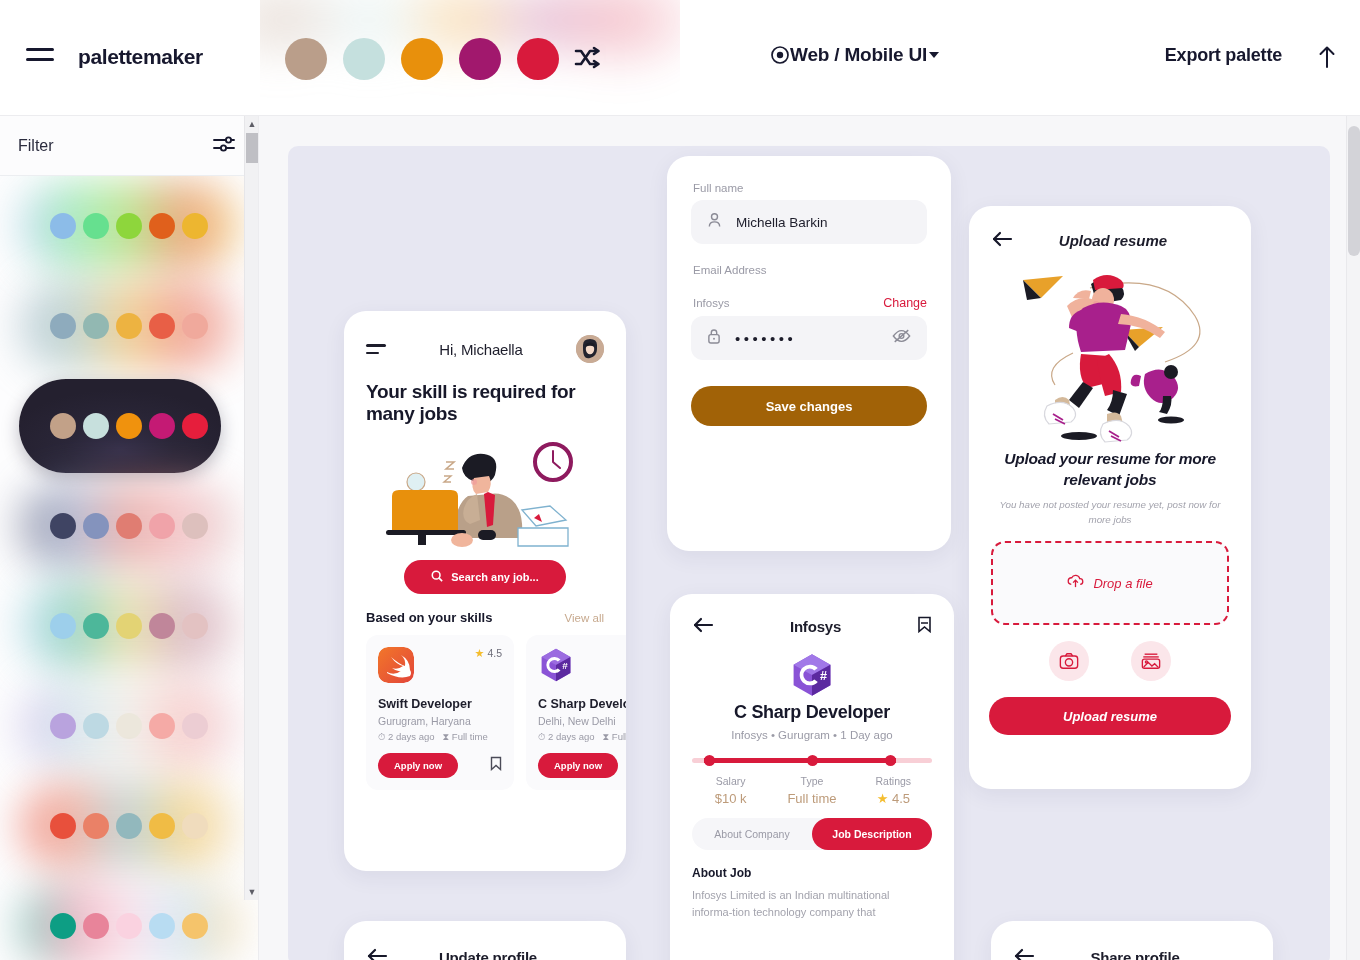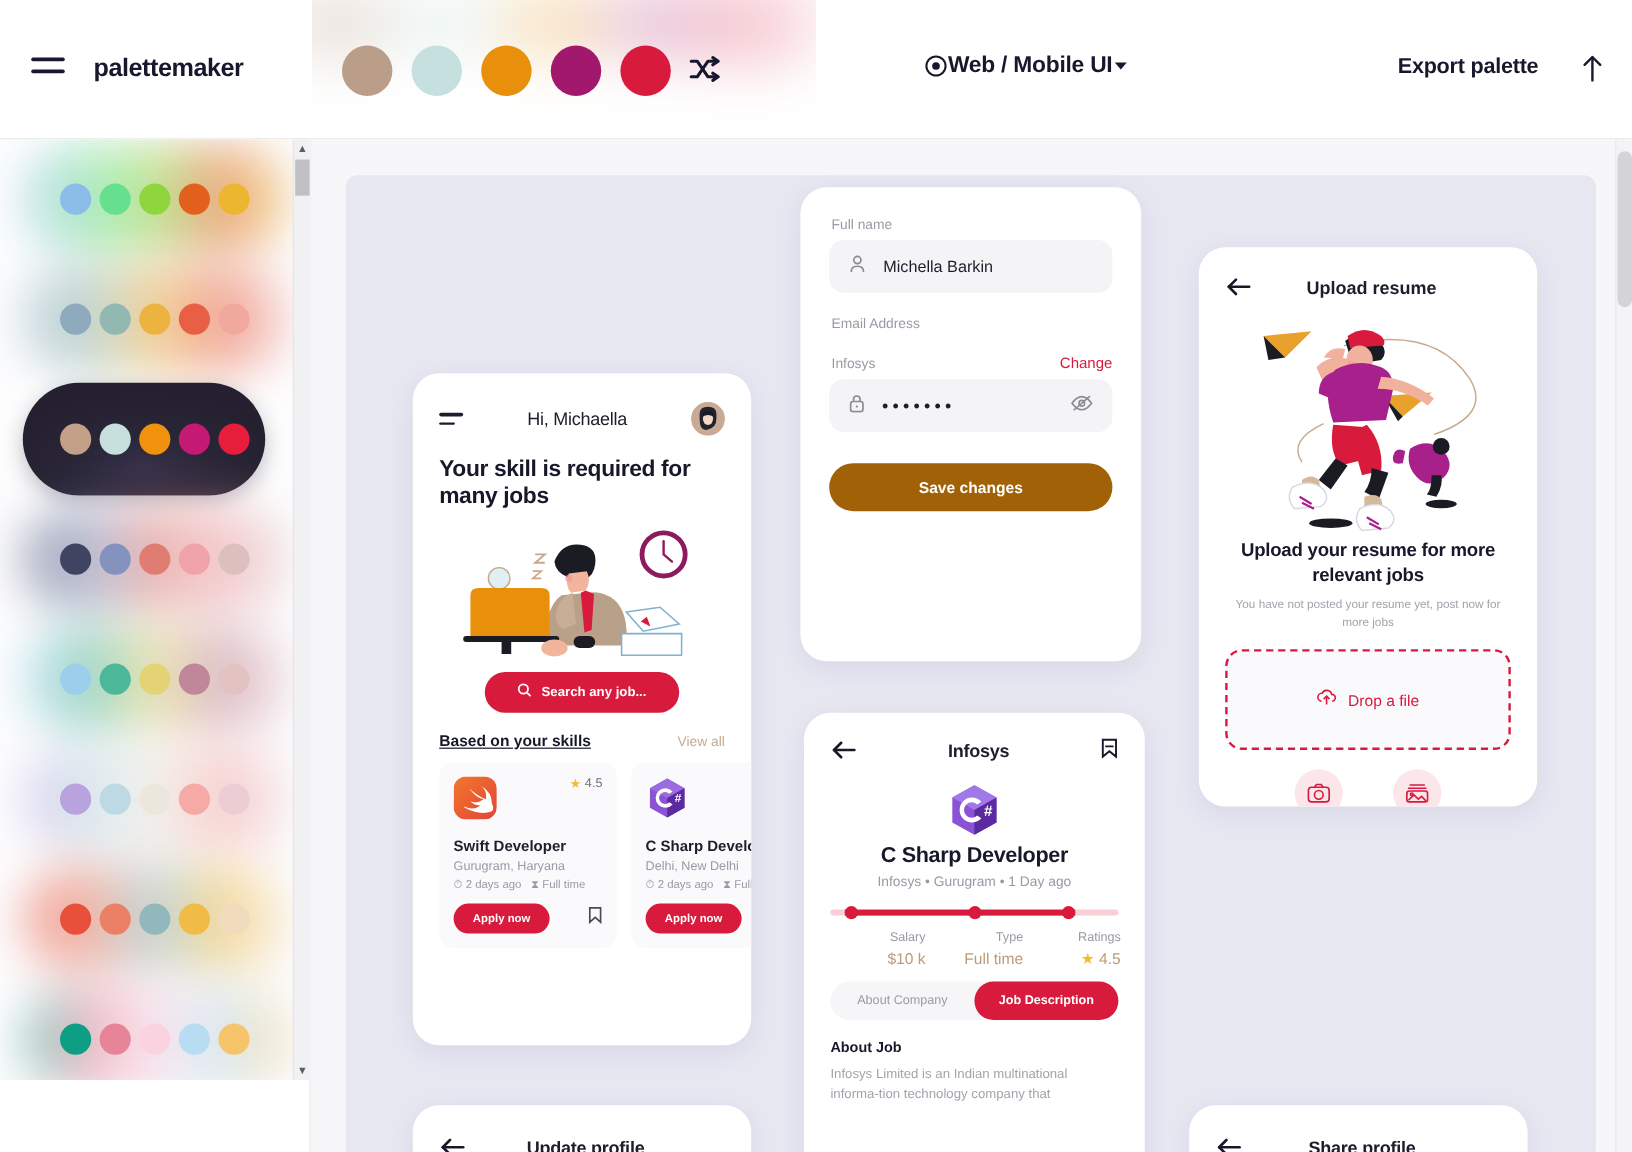--- a/index.html
+++ b/index.html
@@ -197,21 +197,21 @@
   .hm-search {
     margin: 6px auto 0; width: 162px; height: 34px; border-radius: 20px;
     background: #d81a3c; color:#fff; font-size: 11px; font-weight:600;
     display:flex; align-items:center; justify-content:center; gap:8px;
     cursor:pointer;
   }
   .hm-sect {
     display:flex; align-items:baseline; justify-content:space-between;
     margin: 16px 22px 0 22px;
   }
-  .hm-sect .s1 { font-size: 13px; font-weight: bold; color: #17182a; text-decoration: underline; }
+  .hm-sect .s1 { font-size: 13px; font-weight: bold; color: #17182a; }
   .hm-sect .s2 { font-size: 11.5px; color: #c7a98e; cursor:pointer; }
   .jobrow { display:flex; gap:12px; margin: 10px 0 0 22px; }
   .jobcard {
     width: 148px; flex: 0 0 148px; background:#fafafc; border-radius: 12px;
     padding: 12px 12px 12px 12px; position: relative;
   }
   .jc-top { display:flex; align-items:flex-start; justify-content:space-between; }
   .jc-logo { width: 36px; height: 36px; border-radius: 10px; }
   .jc-rate { font-size: 10.5px; color:#6e6e7a; display:flex; gap:3px; align-items:center;}
   .jc-title { margin-top:10px; font-size: 12.5px; font-weight:600; color:#1d1d2b; white-space:nowrap;}
@@ -245,35 +245,35 @@
   
   #card-job { left: 382px; top: 448px; width: 284px; height: 400px; }
   .jd-logo { margin: 8px auto 0; display:block; }
   .jd-title { text-align:center; font-size: 18px; font-weight:600; color:#17182a; margin-top:4px; letter-spacing:-.3px;}
   .jd-sub { text-align:center; font-size: 11.5px; color:#9a9aa6; margin-top:6px; }
   .jd-slider { margin: 14px 22px 0 22px; position: relative; height: 10px; }
   .jd-slider .track { position:absolute; left:0; right:0; top:3px; height:5px; border-radius:3px; background:#f8cfd6; }
   .jd-slider .fill { position:absolute; left:12px; right:36px; top:3px; height:5px; background:#d81a3c; }
   .jd-slider .knob { position:absolute; top:0; width:11px; height:11px; border-radius:50%; background:#d81a3c; cursor:pointer;}
   .jd-stats { display:flex; margin: 10px 20px 0 20px; }
-  .jd-stat { flex:1; text-align:right; }
+  .jd-stat { flex:1; text-align:center; }
   .jd-stat .k { font-size: 10.5px; color:#9a9aa6; }
   .jd-stat .v { font-size: 13px; color:#bd9b7a; margin-top:4px; }
   .jd-tabs {
     margin: 12px 22px 0 22px; height: 32px; border-radius: 18px;
     background:#f6f6f9; display:flex; align-items:center; padding: 0;
   }
   .jd-tab { flex:1; text-align:center; font-size: 10.5px; color:#9a9aa6; cursor:pointer; }
   .jd-tab.on { background:#d81a3c; color:#fff; font-weight:bold; height:32px; border-radius:18px;
                display:flex; align-items:center; justify-content:center; }
   .jd-abt { margin: 16px 22px 0 22px; font-size: 12px; font-weight:bold; color:#17182a; }
   .jd-par { margin: 7px 22px 0 22px; font-size: 11px; color:#a3a3ad; line-height: 1.55; }
 
   
-  #card-upload { left: 711px; top: 60px; width: 282px; height: 466px; }
+  #card-upload { left: 681px; top: 60px; width: 282px; height: 583px; font-style: italic; }
   .ur-title { text-align:center; font-size:15px; font-weight:600; color:#1d1d2b; }
   .ur-h2 { margin: 6px 24px 0; text-align:center; font-size: 15.5px; font-weight:bold; color:#17182a; line-height:1.35; letter-spacing:-.2px;}
   .ur-p { margin: 7px 22px 0; text-align:center; font-size: 9.8px; color:#a3a3ad; line-height:1.5; }
   .ur-drop {
     margin: 14px 22px 0; height: 84px; border-radius: 14px;
     border: 2px dashed #d81a3c; background:#fafafc;
     display:flex; align-items:center; justify-content:center; gap:9px;
     color:#d81a3c; font-size: 13px; font-weight:500; cursor:pointer;
   }
   .ur-icons { display:flex; justify-content:center; gap:42px; margin-top:16px; }
@@ -336,20 +336,33 @@
   <div class="tb-export">Export palette</div>
   <div class="tb-uparrow">
     <svg width="26" height="30" viewBox="0 0 26 30" fill="none" stroke="#17182e" stroke-width="2" stroke-linecap="round" stroke-linejoin="round">
       <path d="M13 25 V6"></path>
         <path d="M6.5 12 L13 5.5 L19.5 12"></path>
     </svg>
   </div>
 </div>
 
 <div class="sidebar">
+  <div class="sb-head">
+    <div class="ftitle">Filter</div>
+    <div>
+      <svg width="24" height="20" viewBox="0 0 24 20" fill="none" stroke="#17182e" stroke-width="1.9" stroke-linecap="round">
+        <path d="M2 6 H13"></path>
+          <circle cx="16.5" cy="6" r="2.6"></circle>
+          <path d="M19.5 6 H22"></path>
+        <path d="M2 14 H8"></path>
+          <circle cx="11.5" cy="14" r="2.6"></circle>
+          <path d="M14.5 14 H22"></path>
+      </svg>
+    </div>
+  </div>
   <div class="sb-list" id="sb-list">
       <div class="pal-row">
         <div class="glow" style="background: linear-gradient(90deg, rgb(140, 188, 232), rgb(102, 224, 143), rgb(142, 214, 60), rgb(224, 96, 28), rgb(237, 182, 48));"></div>
         <div class="dots">
           <span style="background: rgb(140, 188, 232);"></span>
           <span style="background: rgb(102, 224, 143);"></span>
           <span style="background: rgb(142, 214, 60);"></span>
           <span style="background: rgb(224, 96, 28);"></span>
           <span style="background: rgb(237, 182, 48);"></span>
         </div>

